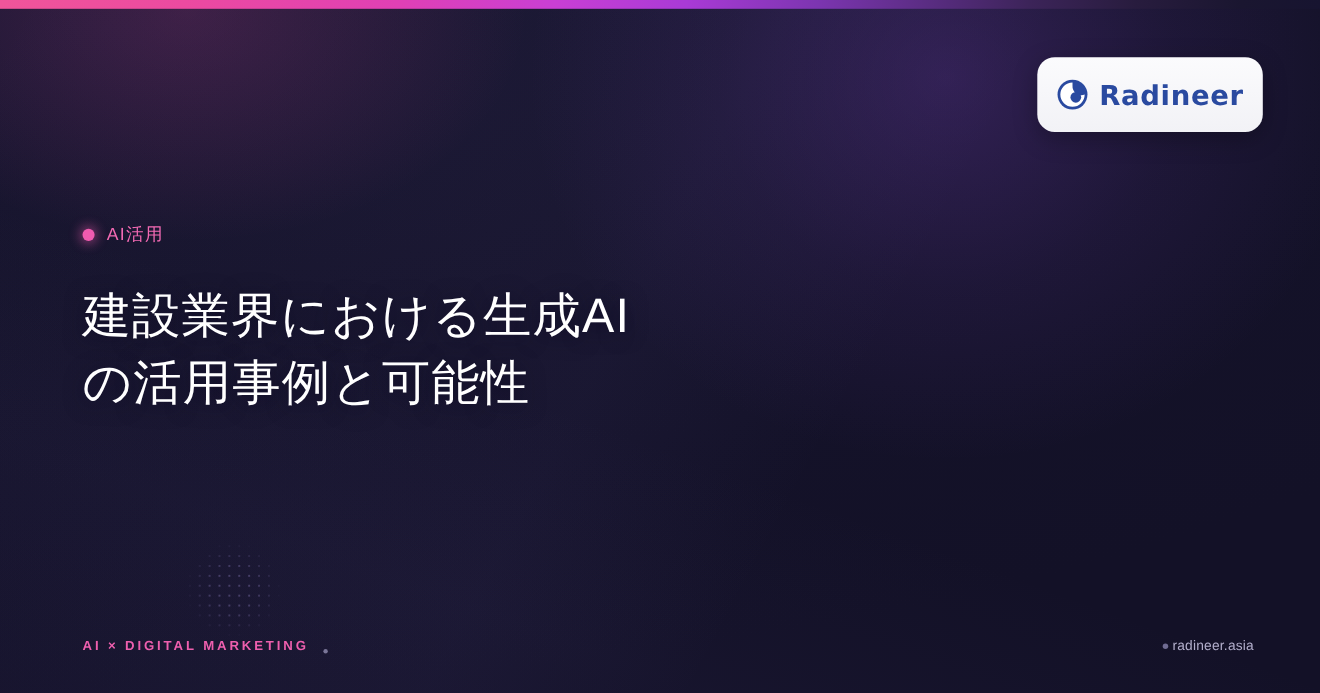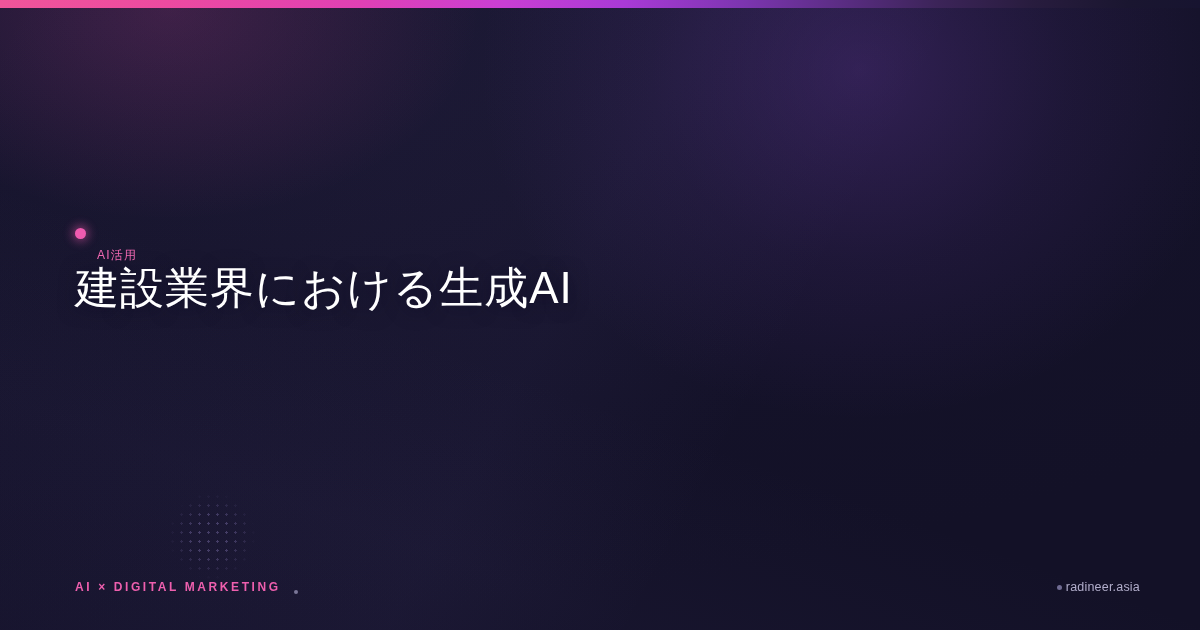--- a/index.html
+++ b/index.html
@@ -105,21 +105,21 @@
   .category {
     position:absolute; left:75px; top:203px;
     display:flex; align-items:center; gap:11px;
   }
   .cat-dot {
     width:11px; height:11px; border-radius:50%;
     background:#f05bb0;
     box-shadow:0 0 10px 3px rgba(240,91,176,0.45);
   }
   .cat-label {
-    font-size:12px; color:#f46ab4; letter-spacing:1.2px;margin-top:44px;
+    font-size:16px; color:#f46ab4; letter-spacing:1.2px;
   }
 
   
   .headline {
     position:absolute; left:75px; top:258px;
     width:840px;
     color:#ffffff;
     font-size:44px;
     line-height:1.38;
     font-weight:400;
@@ -156,28 +156,38 @@
 
   <div class="topbar"></div>
 
   <div class="rings">
     
     
   </div>
 
   <div class="dots"></div>
 
+  <div class="logo-badge">
+    <svg class="logo-mark" viewBox="0 0 32 32">
+      <circle cx="16" cy="16" r="14.5" fill="#2a4aa0"></circle>
+      <path d="M16 4.2 A11.8 11.8 0 1 0 27.8 16 A8.6 8.6 0 0 1 16 7.4 Z" fill="#ffffff"></path>
+      <circle cx="19.2" cy="18.6" r="5.2" fill="#2a4aa0"></circle>
+      <path d="M19.2 13.4 a5.2 5.2 0 0 1 0 10.4 a3.5 3.5 0 0 0 0 -10.4 z" fill="#ffffff" opacity="0.92"></path>
+    </svg>
+    <span class="logo-text">Radineer</span>
+  </div>
 
   <div class="category">
     <span class="cat-dot"></span>
     <span class="cat-label">AI活用</span>
   </div>
 
   <h1 class="headline">
     <span class="ln">建設業界における生成AI</span>
+    <span class="ln">の活用事例と可能性</span>
   </h1>
 
   <div class="footer">
     <div class="footer-left">
       <span class="f-tag">AI × DIGITAL MARKETING</span>
       <span class="f-sep"></span>
     </div>
     <div class="footer-right">
       <span class="f-dot2"></span>
       <span class="f-url">radineer.asia</span>

